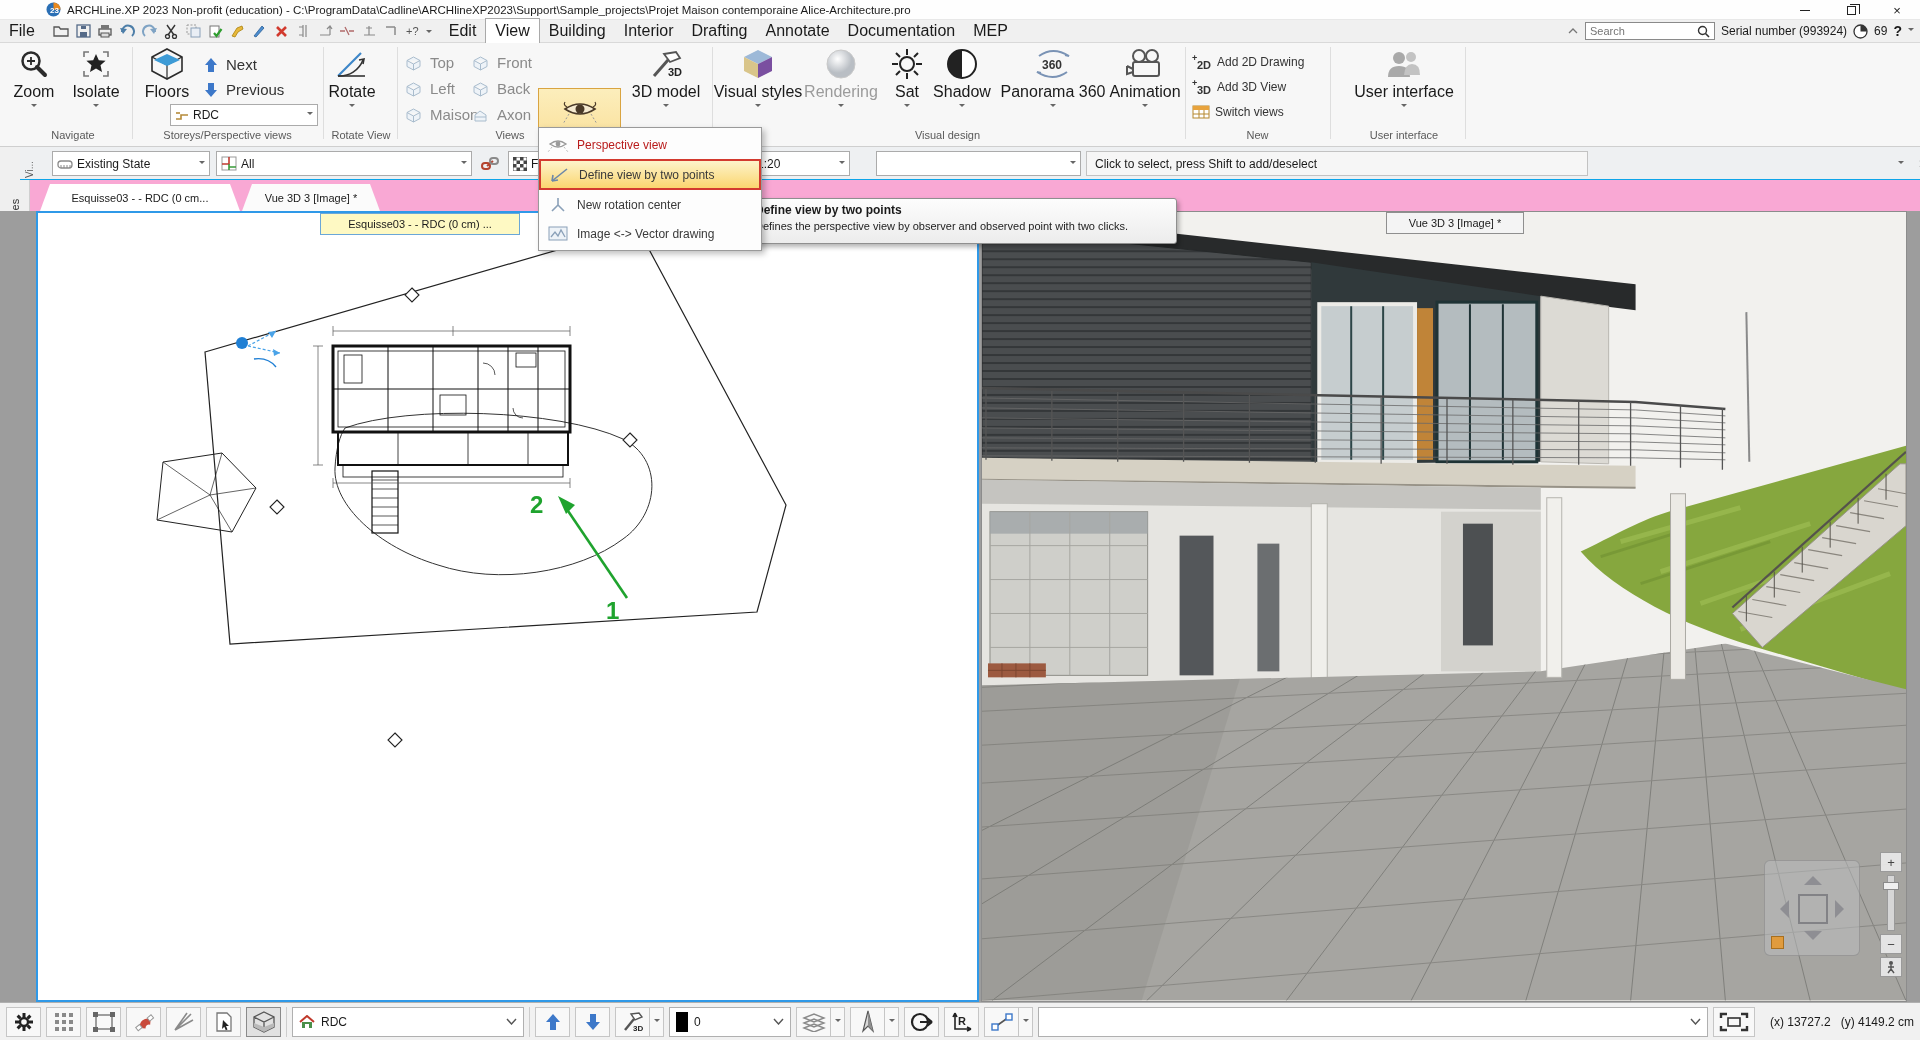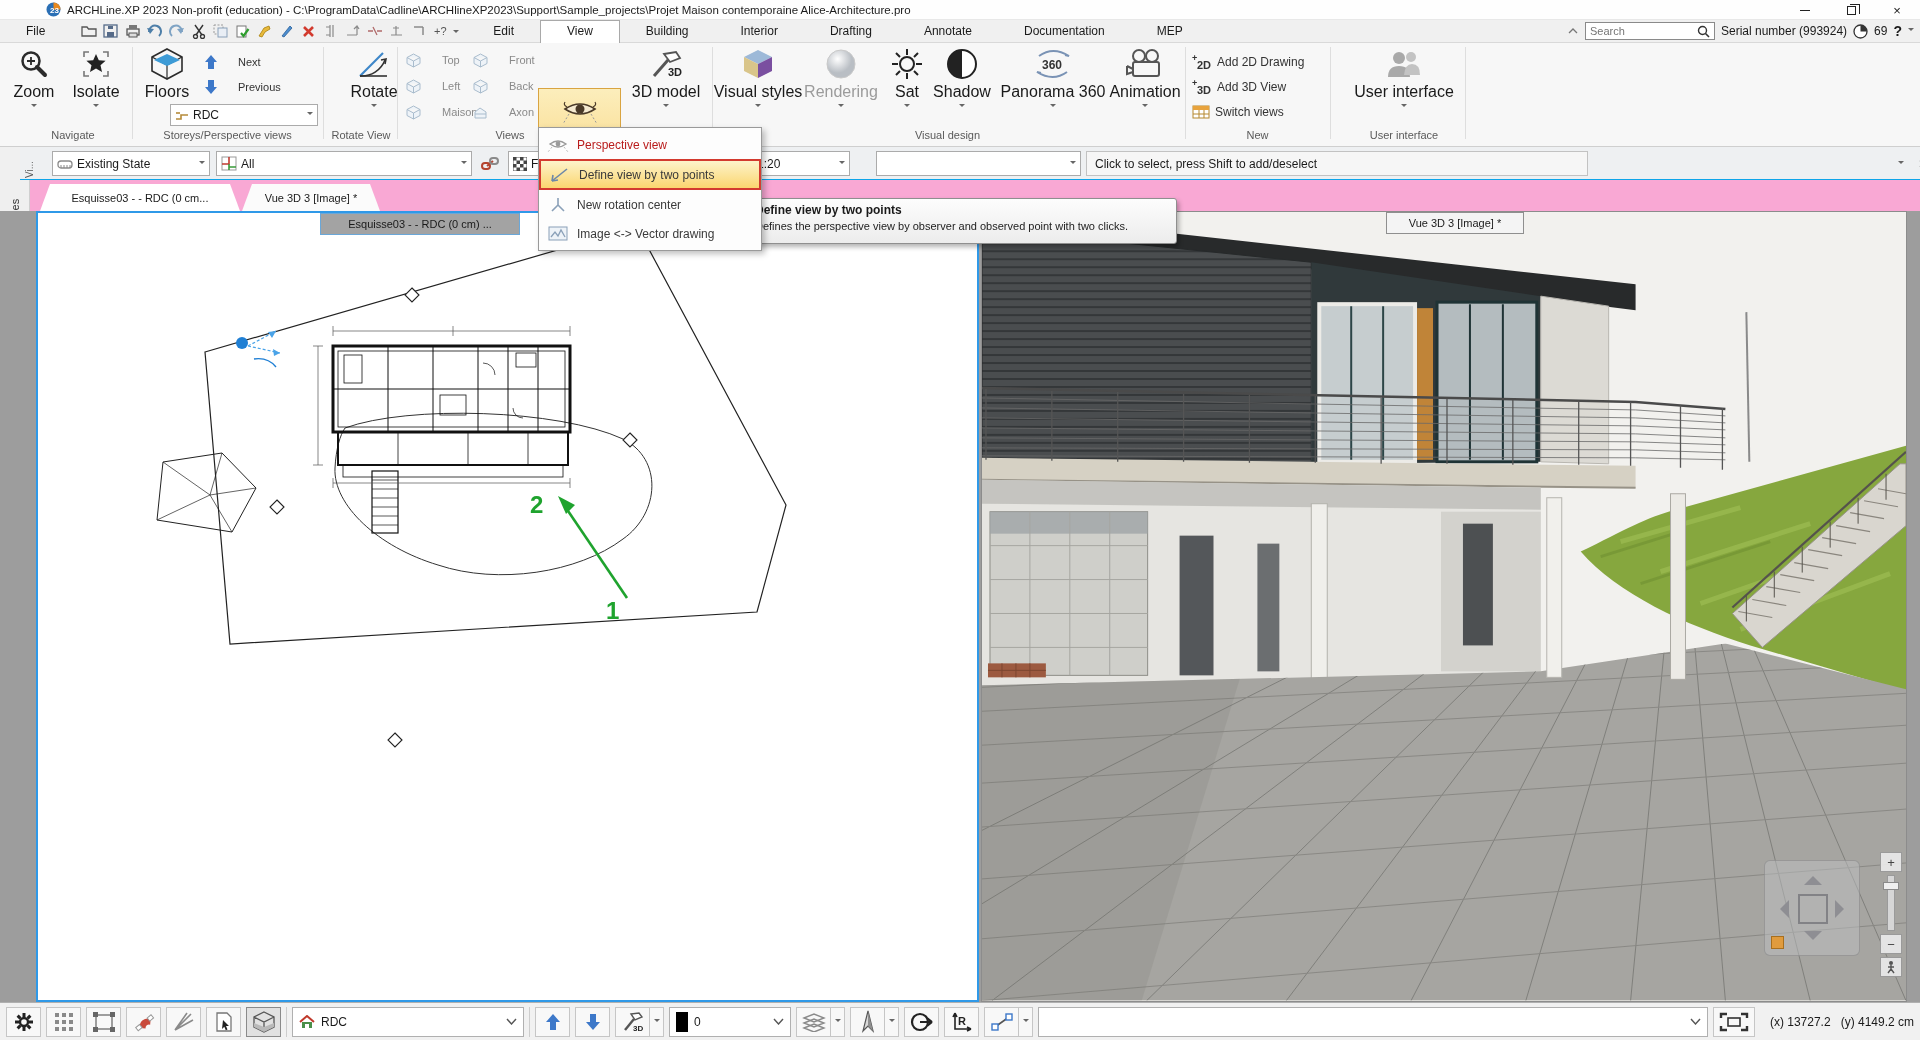--- a/index.html
+++ b/index.html
@@ -11,55 +11,55 @@
   .titlebar{position:absolute;left:0;top:0;width:1920px;height:20px;background:#fefefe;display:flex;align-items:center;border-bottom:1px solid #e8e8e8;padding-left:41px;}
   .titlebar .tt{font-size:11.5px;margin-left:6px;white-space:nowrap;}
   .winctl{position:absolute;top:0;height:20px;display:flex;}
   .wbtn{width:46px;height:20px;display:flex;align-items:center;justify-content:center;}
   .minglyph{width:10px;height:0;border-top:1px solid #222;}
   .maxglyph{width:9px;height:9px;border:1px solid #222;position:relative;}
   .maxglyph:before{content:"";position:absolute;left:2px;top:-3px;width:9px;height:9px;border:1px solid #222;border-left:none;border-bottom:none;}
   .closeglyph{font-size:13px;line-height:1;}
   
   .menubar{position:absolute;left:0;top:20px;width:1920px;height:23px;background:#f0f0f0;display:flex;align-items:center;border-bottom:1px solid #d9d9d9;}
-  .mitem{padding:3px 26px;font-size:12px;}
+  .mitem{padding:3px 9px;font-size:16px;}
   .mitem.active{background:#fff;border:1px solid #a9a9a9;border-bottom:none;padding-bottom:5px;}
   .qat{display:flex;align-items:center;gap:3px;margin:0 8px;}
   .qat .qi{width:19px;height:18px;display:flex;align-items:center;justify-content:center;}
   .mb-right{margin-left:auto;display:flex;align-items:center;gap:6px;padding-right:6px;}
   .searchbox{width:130px;height:18px;background:#fff;border:1px solid #8a8a8a;display:flex;align-items:center;padding:0 4px;}
   .searchbox input{border:none;outline:none;flex:1;font-size:11px;font-family:inherit;background:transparent;width:90px;}
   
   .ribbon{position:absolute;left:0;top:43px;width:1920px;height:104px;background:#f7f7f7;border-bottom:1px solid #cfcfcf;}
   .rsep{position:absolute;top:4px;height:92px;width:1px;background:#dedede;}
   .rlabel{position:absolute;top:86px;font-size:11px;color:#5a5a5a;text-align:center;}
   .rb{position:absolute;top:2px;display:flex;flex-direction:column;align-items:center;padding-top:2px;}
   .rb .ric{height:34px;display:flex;align-items:center;justify-content:center;}
   .rb .rtx{font-size:16px;margin-top:2px;white-space:nowrap;}
   .rb .crt{margin-top:3px;}
   .dis{color:#9b9b9b;}
-  .vrow{position:absolute;display:flex;align-items:center;gap:20px;height:22px;font-size:11px;color:#8a8a8a;}
+  .vrow{position:absolute;display:flex;align-items:flex-end;gap:8px;height:22px;font-size:15px;color:#8a8a8a;}
   .nrow{position:absolute;display:flex;align-items:center;gap:5px;height:21px;font-size:12px;color:#333;}
   .combo{background:#fff;border:1px solid #ababab;display:flex;align-items:center;font-size:12px;padding:0 4px;gap:4px;}
   .combo .sp{flex:1;}
   .persp-btn{position:absolute;left:538px;top:45px;width:83px;height:83px;background:linear-gradient(#fceebc,#f9d98a);border:1px solid #d9a441;display:flex;flex-direction:column;align-items:center;padding-top:8px;}
   
   .toolbar2{position:absolute;left:0;top:147px;width:1920px;height:33px;background:#eef0f2;border-bottom:1px solid #0ea5e9;margin-left:20px;}
   .t2c{position:absolute;top:4px;height:25px;}
   
   .doctabs{position:absolute;left:0;top:180px;width:1920px;height:31px;background:#f9a8d4;}
   .dtab{position:absolute;top:4px;height:27px;background:#fbfbfb;clip-path:polygon(10px 0%,calc(100% - 10px) 0%,100% 100%,0% 100%);display:flex;align-items:center;justify-content:center;font-size:11px;white-space:nowrap;padding:0 14px;}
   
   .sidestrip{position:absolute;left:0;top:180px;width:30px;height:822px;background:#efefef;border-right:1px solid #cfcfcf;}
   .side-tab{position:absolute;left:0;width:30px;display:flex;align-items:center;justify-content:center;font-size:11px;color:#333;border-top:1px solid #d8d8d8;}
   
   .canvas{position:absolute;left:0;top:211px;width:1920px;height:791px;background:#9d9d9d;}
   .plan-pane{position:absolute;left:36px;top:0;width:943px;height:791px;background:#fff;border:2px solid #2f99e8;}
   .render-pane{position:absolute;left:981px;top:0;width:926px;height:791px;background:#f2f1ee;border:1px solid #8c8c8c;}
-  .plan-caption{position:absolute;left:282px;top:0;width:200px;height:22px;background:#a3a3a3;border:1px solid #6aa7d8;display:flex;align-items:center;justify-content:center;font-size:11px;white-space:nowrap;overflow:hidden;}
+  .plan-caption{position:absolute;left:282px;top:0;width:200px;height:22px;background:#fef9c3;border:1px solid #6aa7d8;display:flex;align-items:center;justify-content:center;font-size:11px;white-space:nowrap;overflow:hidden;}
   .v3d-caption{position:absolute;left:404px;top:0;width:138px;height:22px;background:#f4f4f4;border:1px solid #8f8f8f;display:flex;align-items:center;justify-content:center;font-size:11px;white-space:nowrap;}
   .nav-widget{position:absolute;left:782px;top:648px;width:96px;height:96px;background:rgba(190,192,194,.5);border:1px solid rgba(120,120,120,.45);border-radius:6px;}
   .nw-tri{position:absolute;width:0;height:0;border:9px solid transparent;}
   .nw-center{position:absolute;left:33px;top:33px;width:30px;height:30px;border:2px solid rgba(110,110,115,.7);}
   .nw-orange{position:absolute;left:6px;bottom:6px;width:13px;height:13px;background:#e09b3d;border:1px solid #a86f1e;}
   .zoombar{position:absolute;right:3px;top:640px;width:24px;display:flex;flex-direction:column;align-items:center;gap:3px;}
   .zb-btn{width:22px;height:20px;background:rgba(235,235,235,.9);border:1px solid #9a9a9a;display:flex;align-items:center;justify-content:center;font-size:13px;color:#444;}
   .zb-track{width:8px;height:56px;background:#d6d6d6;border:1px solid #9a9a9a;position:relative;}
   .zb-handle{position:absolute;left:-5px;top:6px;width:16px;height:8px;background:#efefef;border:1px solid #8a8a8a;}
   
@@ -285,21 +285,21 @@
       <svg width="14" height="11">
           <path d="M1,9 L6,9 L6,5 L13,5" stroke="#b58a3a" fill="none" stroke-width="1.6"></path>
           <path d="M1,3 h4" stroke="#b58a3a" stroke-width="1.6"></path>
         </svg>
       <span>RDC</span>
         <span class="sp"></span>
         <span class="caret-sm"></span>
     </div>
     <div class="rsep" style="left:323px"></div>
 
-    <div class="rb" style="left:341px;width:66px">
+    <div class="rb" style="left:319px;width:66px">
       <span class="ric">
           <svg width="34" height="32">
             <path d="M3,28 L26,5" stroke="#3d86c9" stroke-width="2.2"></path>
             <path d="M3,28 A25 25 0 0 0 28,12" fill="none" stroke="#333" stroke-width="1.6"></path>
             <path d="M28,16 l1,-5 -5,1" fill="none" stroke="#333" stroke-width="1.6"></path>
             <path d="M3,28 H30" stroke="#333" stroke-width="1.6"></path>
           </svg>
         </span>
       <span class="rtx">Rotate</span>
         <span class="caret-sm crt"></span>

